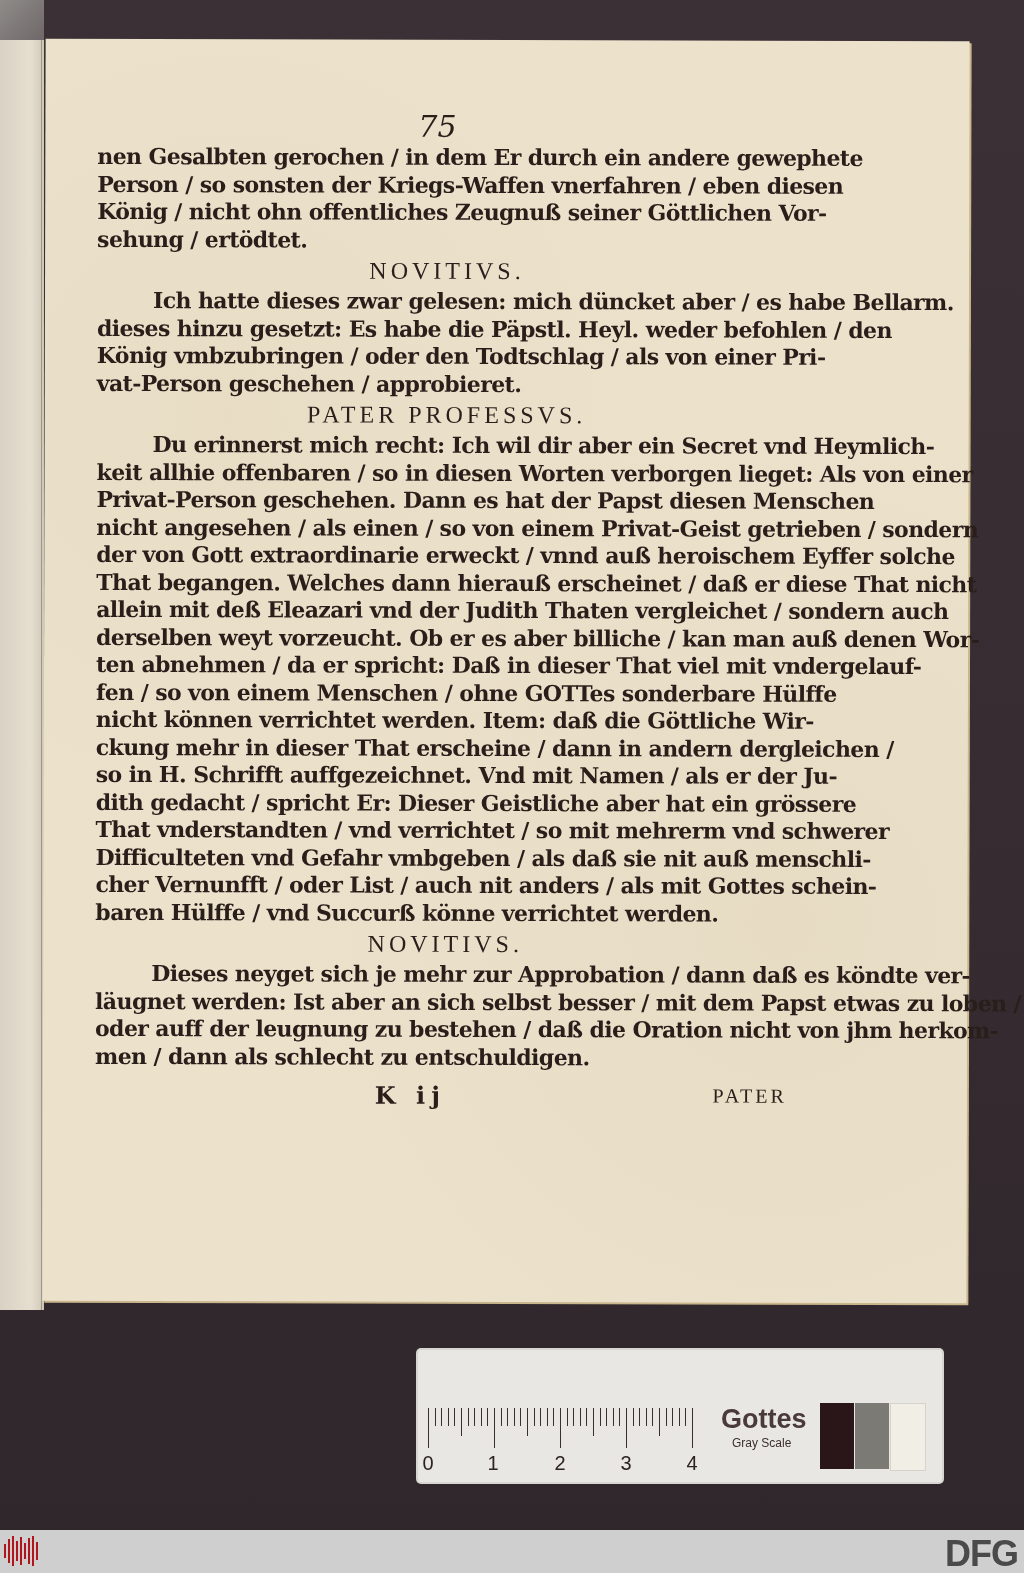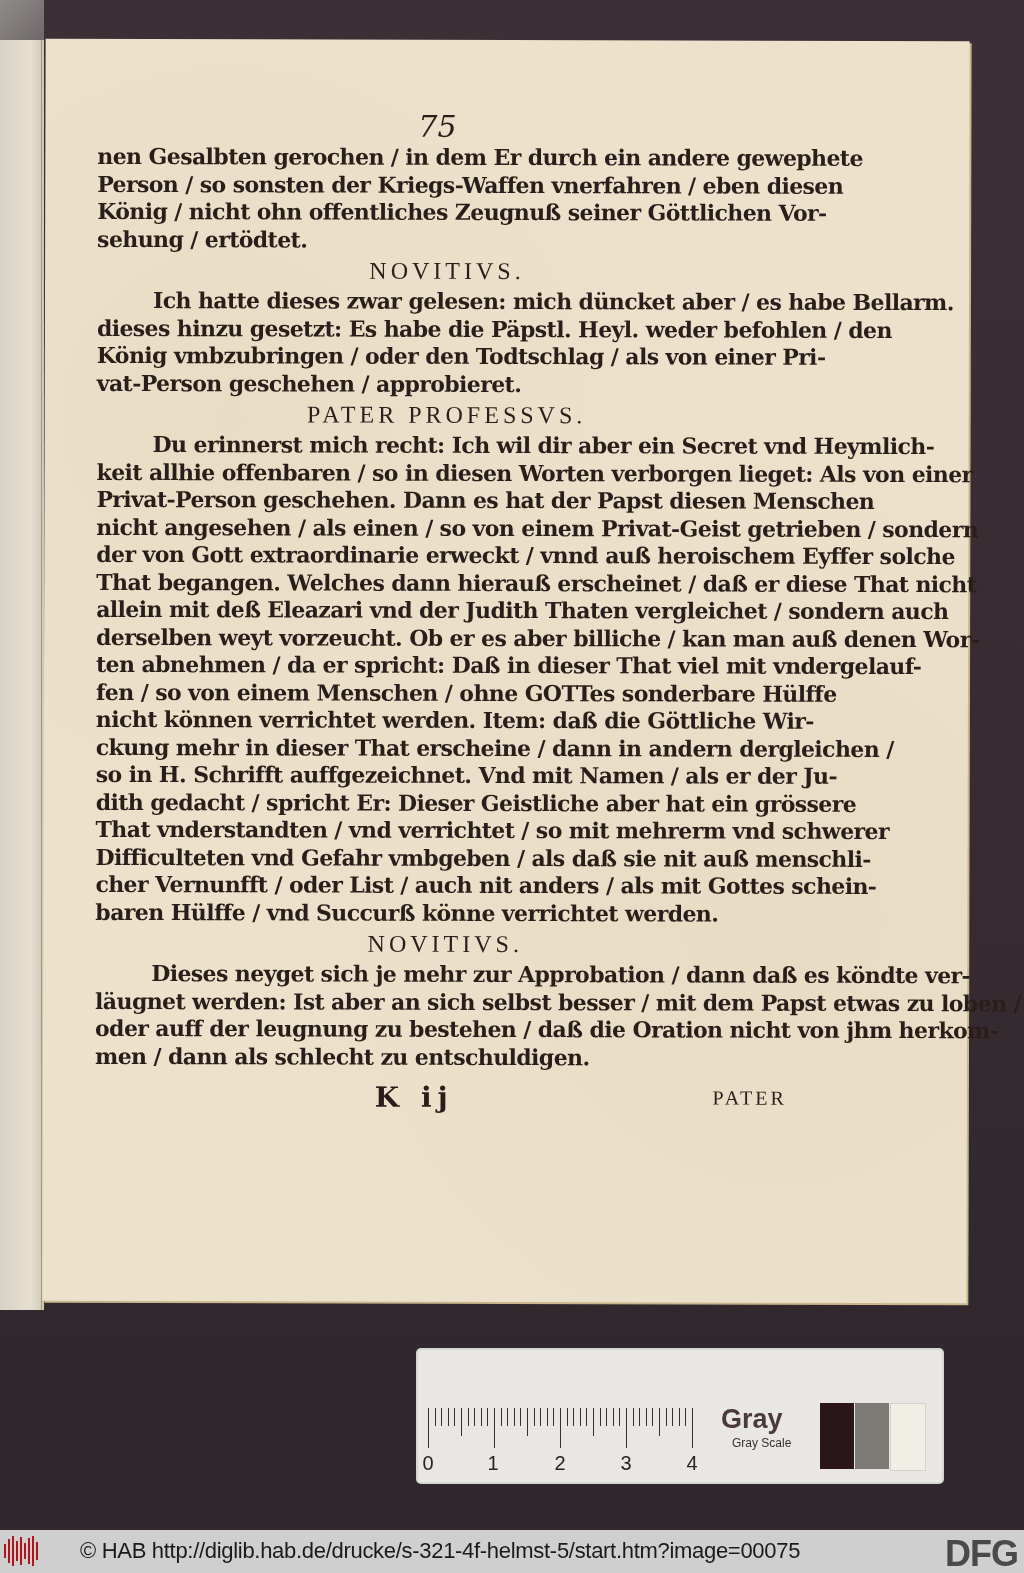--- a/index.html
+++ b/index.html
@@ -55,21 +55,21 @@
     .line.indent { padding-left: 56px; }
     .speaker {
       text-align: center; font-family: "Liberation Serif", serif;
       font-size: 24px; letter-spacing: 4px; line-height: 30px;
       font-weight: normal; color: #2b1f1c; margin-top: 2px; margin-bottom: 2px;
     }
     .footer-line {
       display: flex; justify-content: space-between; margin-top: 10px; align-items: center;
     }
     .signature {
-      margin-left: 280px; font-weight: bold; font-size: 28px; letter-spacing: 6px;
+      margin-left: 280px; font-weight: bold; font-size: 24px; letter-spacing: 6px;
     }
     .catchword {
       font-family: "Liberation Serif", serif; font-size: 20px; letter-spacing: 3px; margin-right: 8px;
     }
 
     
     .card {
       position: absolute; left: 418px; top: 1350px; width: 524px; height: 132px;
       background: #e9e7e4; border-radius: 3px;
       box-shadow: 0 0 0 2px #d8d6d2;
@@ -220,34 +220,33 @@
       <span class="tick" style="left: 211.2px; height: 18px;"></span>
       <span class="tick" style="left: 217.8px; height: 18px;"></span>
       <span class="tick" style="left: 224.4px; height: 18px;"></span>
       <span class="tick" style="left: 231px; height: 28px;"></span>
       <span class="tick" style="left: 237.6px; height: 18px;"></span>
       <span class="tick" style="left: 244.2px; height: 18px;"></span>
       <span class="tick" style="left: 250.8px; height: 18px;"></span>
       <span class="tick" style="left: 257.4px; height: 18px;"></span>
       <span class="tick" style="left: 264px; height: 40px;"></span>
     </div>
-  <div class="kodak">Gray</div>
+  <div class="kodak">Gottes</div>
   <div class="kodak-sub">Gray Scale</div>
   <div class="swatch" style="left:402px;background:#2a1518"></div>
   <div class="swatch" style="left:437px;background:#7c7a75"></div>
   <div class="swatch" style="left:472px;background:#f1eee6;border:1px solid #d5d2ca"></div>
 </div>
 
 <div class="footer">
   <div class="hab-logo">
     <span style="height:14px"></span>
       <span style="height:24px"></span>
       <span style="height:30px"></span>
       <span style="height:20px"></span>
       <span style="height:28px"></span>
       <span style="height:16px"></span>
       <span style="height:26px"></span>
       <span style="height:30px"></span>
       <span style="height:18px"></span>
   </div>
-  <div class="credit">© HAB http://diglib.hab.de/drucke/s-321-4f-helmst-5/start.htm?image=00075</div>
   <div class="dfg">DFG</div>
 </div>
 
 </body></html>

